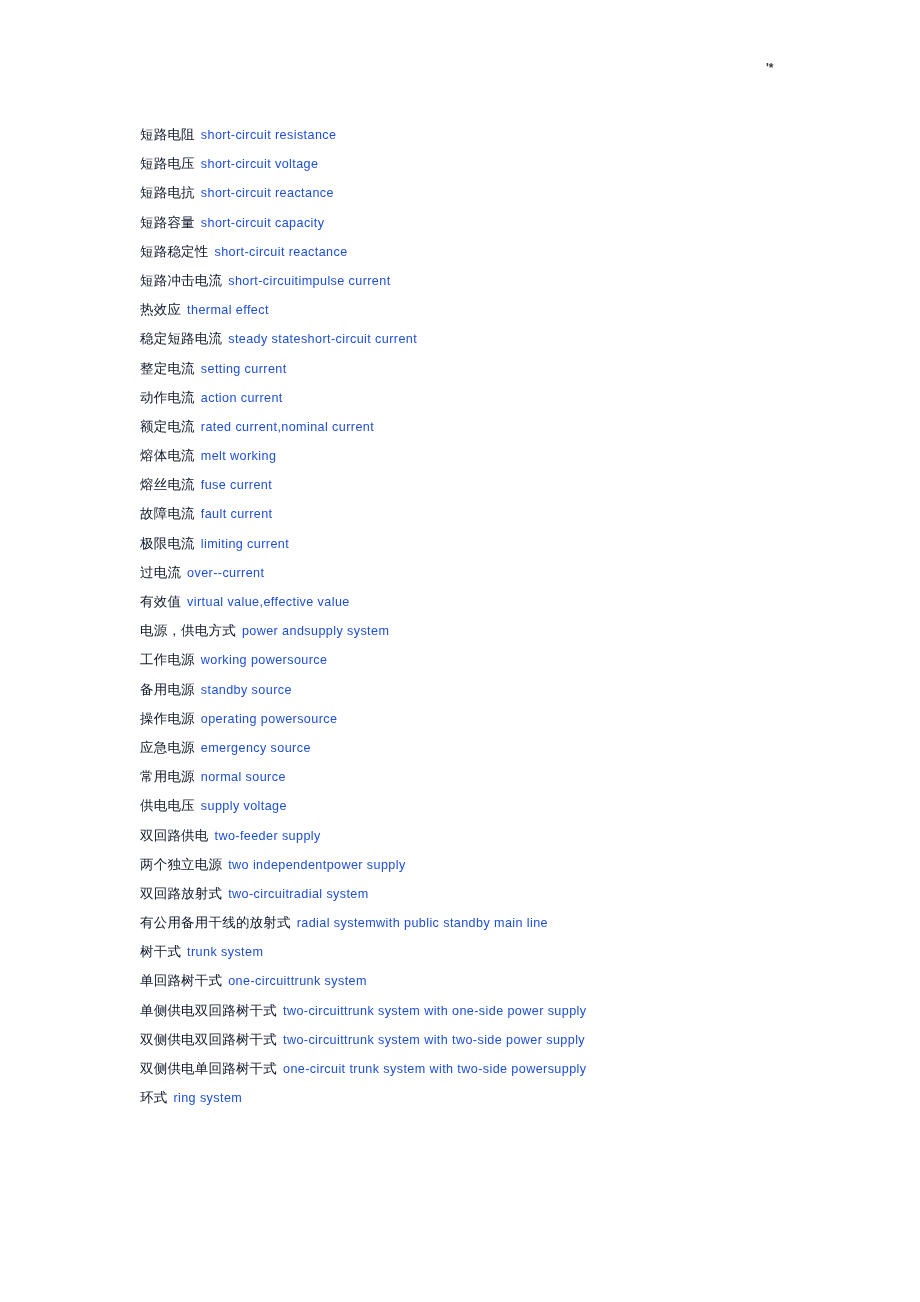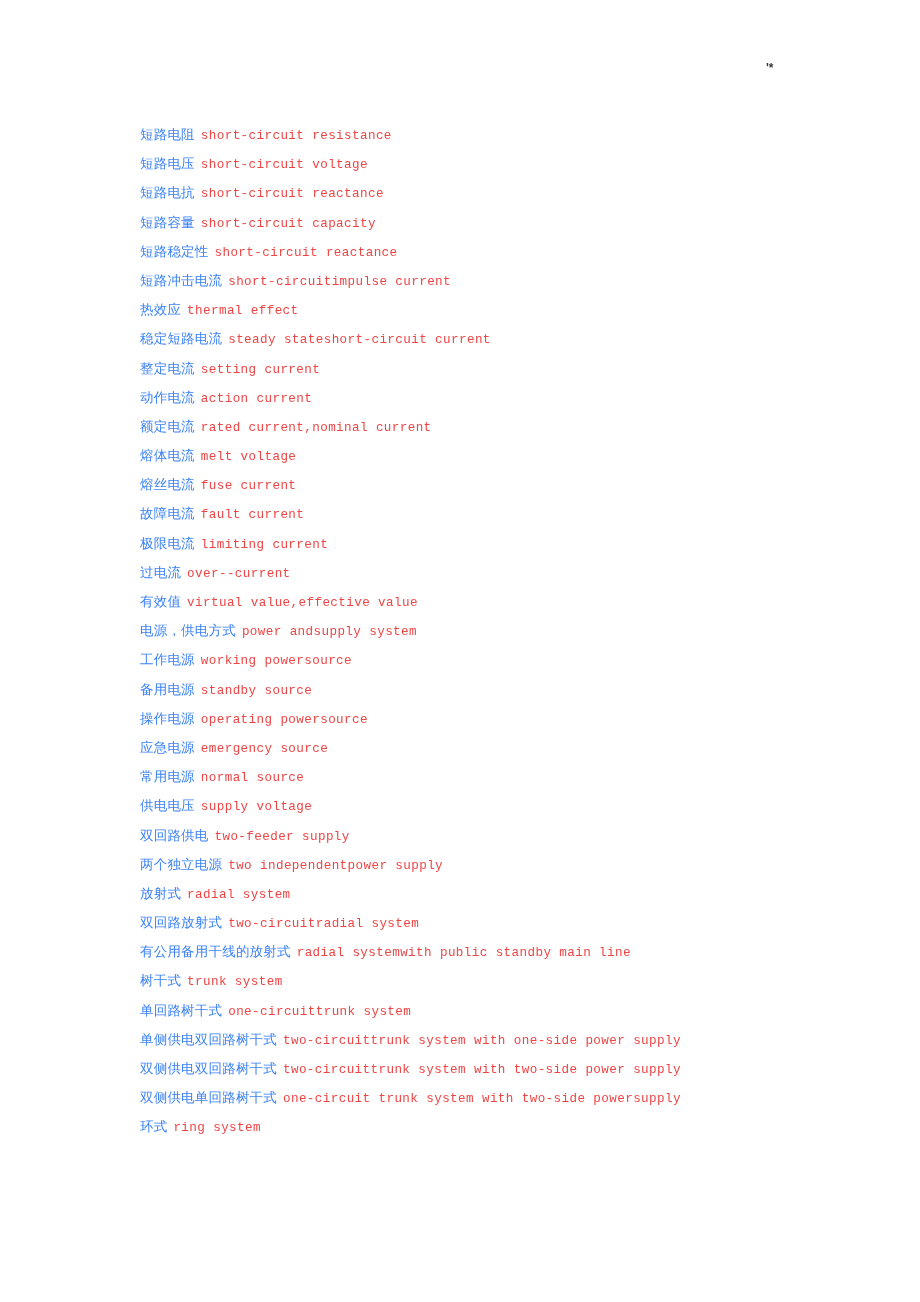--- a/index.html
+++ b/index.html
@@ -50,28 +50,28 @@
     height: 29.2px;
     line-height: 29.2px;
     white-space: nowrap;
     color: #6d6d6d;
     font-size: 13.5px;
   }
 
   .term-zh {
     font-family: "DejaVu Sans", "Liberation Sans", sans-serif;
     font-size: 13.5px;
-    color: #3b82f6;
+    color: #0f172a;
     letter-spacing: 0.2px;
   }
 
   .term-en {
-    font-family: Liberation Mono, monospace;
+    font-family: Liberation Sans, sans-serif;
     font-size: 12.6px;
-    color: #ef4444;
+    color: #1d4ed8;
     letter-spacing: 0.4px;
     margin-left: 6px;
   }
 </style>
 </head>
 <body>
 
 <div class="page">
 
   <div class="corner-mark">'*</div>
@@ -81,36 +81,35 @@
       <div class="entry"><span class="term-zh">短路电压</span><span class="term-en">short-circuit voltage</span></div>
       <div class="entry"><span class="term-zh">短路电抗</span><span class="term-en">short-circuit reactance</span></div>
       <div class="entry"><span class="term-zh">短路容量</span><span class="term-en">short-circuit capacity</span></div>
       <div class="entry"><span class="term-zh">短路稳定性</span><span class="term-en">short-circuit reactance</span></div>
       <div class="entry"><span class="term-zh">短路冲击电流</span><span class="term-en">short-circuitimpulse current</span></div>
       <div class="entry"><span class="term-zh">热效应</span><span class="term-en">thermal effect</span></div>
       <div class="entry"><span class="term-zh">稳定短路电流</span><span class="term-en">steady stateshort-circuit current</span></div>
       <div class="entry"><span class="term-zh">整定电流</span><span class="term-en">setting current</span></div>
       <div class="entry"><span class="term-zh">动作电流</span><span class="term-en">action current</span></div>
       <div class="entry"><span class="term-zh">额定电流</span><span class="term-en">rated current,nominal current</span></div>
-      <div class="entry"><span class="term-zh">熔体电流</span><span class="term-en">melt voltage</span></div>
+      <div class="entry"><span class="term-zh">熔体电流</span><span class="term-en">melt working</span></div>
       <div class="entry"><span class="term-zh">熔丝电流</span><span class="term-en">fuse current</span></div>
       <div class="entry"><span class="term-zh">故障电流</span><span class="term-en">fault current</span></div>
       <div class="entry"><span class="term-zh">极限电流</span><span class="term-en">limiting current</span></div>
       <div class="entry"><span class="term-zh">过电流</span><span class="term-en">over--current</span></div>
       <div class="entry"><span class="term-zh">有效值</span><span class="term-en">virtual value,effective value</span></div>
       <div class="entry"><span class="term-zh">电源，供电方式</span><span class="term-en">power andsupply system</span></div>
       <div class="entry"><span class="term-zh">工作电源</span><span class="term-en">working powersource</span></div>
       <div class="entry"><span class="term-zh">备用电源</span><span class="term-en">standby source</span></div>
       <div class="entry"><span class="term-zh">操作电源</span><span class="term-en">operating powersource</span></div>
       <div class="entry"><span class="term-zh">应急电源</span><span class="term-en">emergency source</span></div>
       <div class="entry"><span class="term-zh">常用电源</span><span class="term-en">normal source</span></div>
       <div class="entry"><span class="term-zh">供电电压</span><span class="term-en">supply voltage</span></div>
       <div class="entry"><span class="term-zh">双回路供电</span><span class="term-en">two-feeder supply</span></div>
       <div class="entry"><span class="term-zh">两个独立电源</span><span class="term-en">two independentpower supply</span></div>
-      <div class="entry"><span class="term-zh">放射式</span><span class="term-en">radial system</span></div>
       <div class="entry"><span class="term-zh">双回路放射式</span><span class="term-en">two-circuitradial system</span></div>
       <div class="entry"><span class="term-zh">有公用备用干线的放射式</span><span class="term-en">radial systemwith public standby main line</span></div>
       <div class="entry"><span class="term-zh">树干式</span><span class="term-en">trunk system</span></div>
       <div class="entry"><span class="term-zh">单回路树干式</span><span class="term-en">one-circuittrunk system</span></div>
       <div class="entry"><span class="term-zh">单侧供电双回路树干式</span><span class="term-en">two-circuittrunk system with one-side power supply</span></div>
       <div class="entry"><span class="term-zh">双侧供电双回路树干式</span><span class="term-en">two-circuittrunk system with two-side power supply</span></div>
       <div class="entry"><span class="term-zh">双侧供电单回路树干式</span><span class="term-en">one-circuit trunk system with two-side powersupply</span></div>
       <div class="entry"><span class="term-zh">环式</span><span class="term-en">ring system</span></div>
     </div>
 

